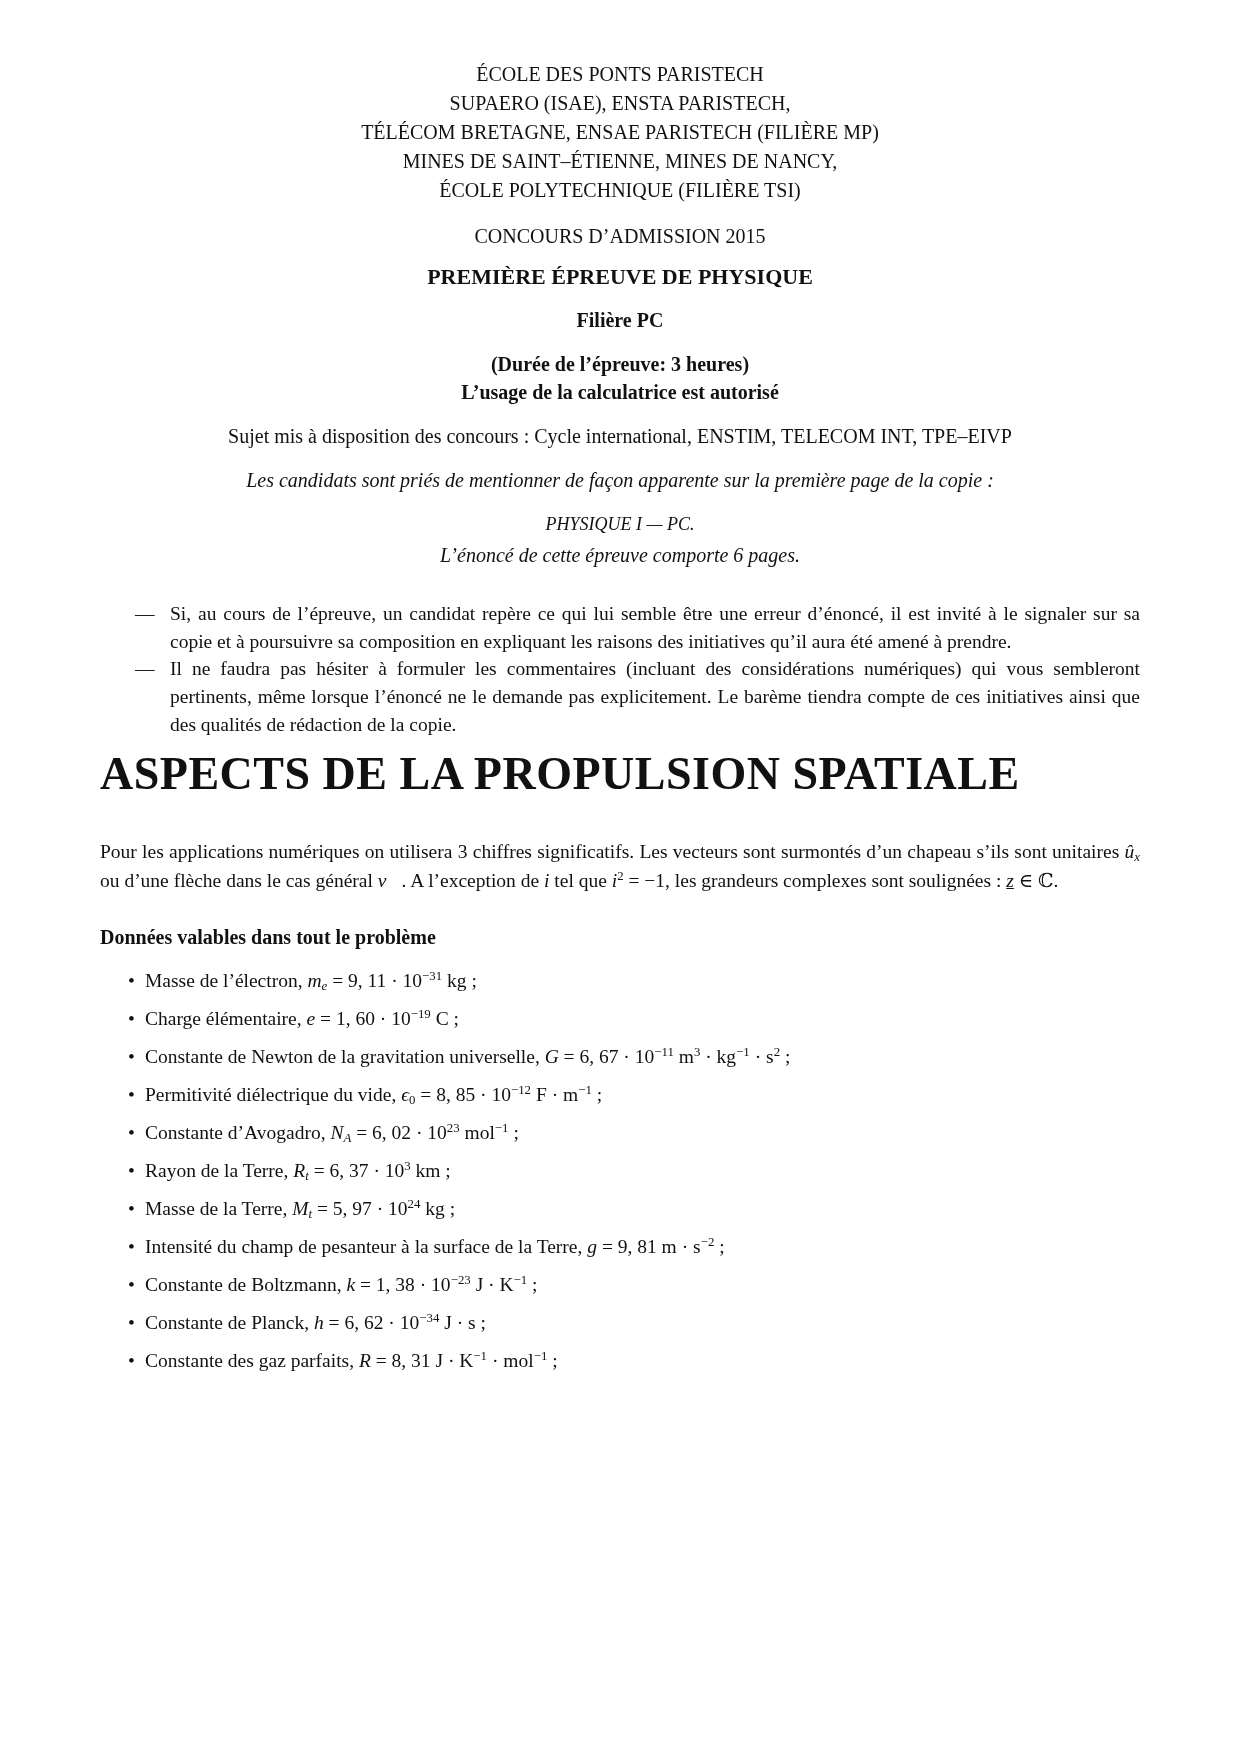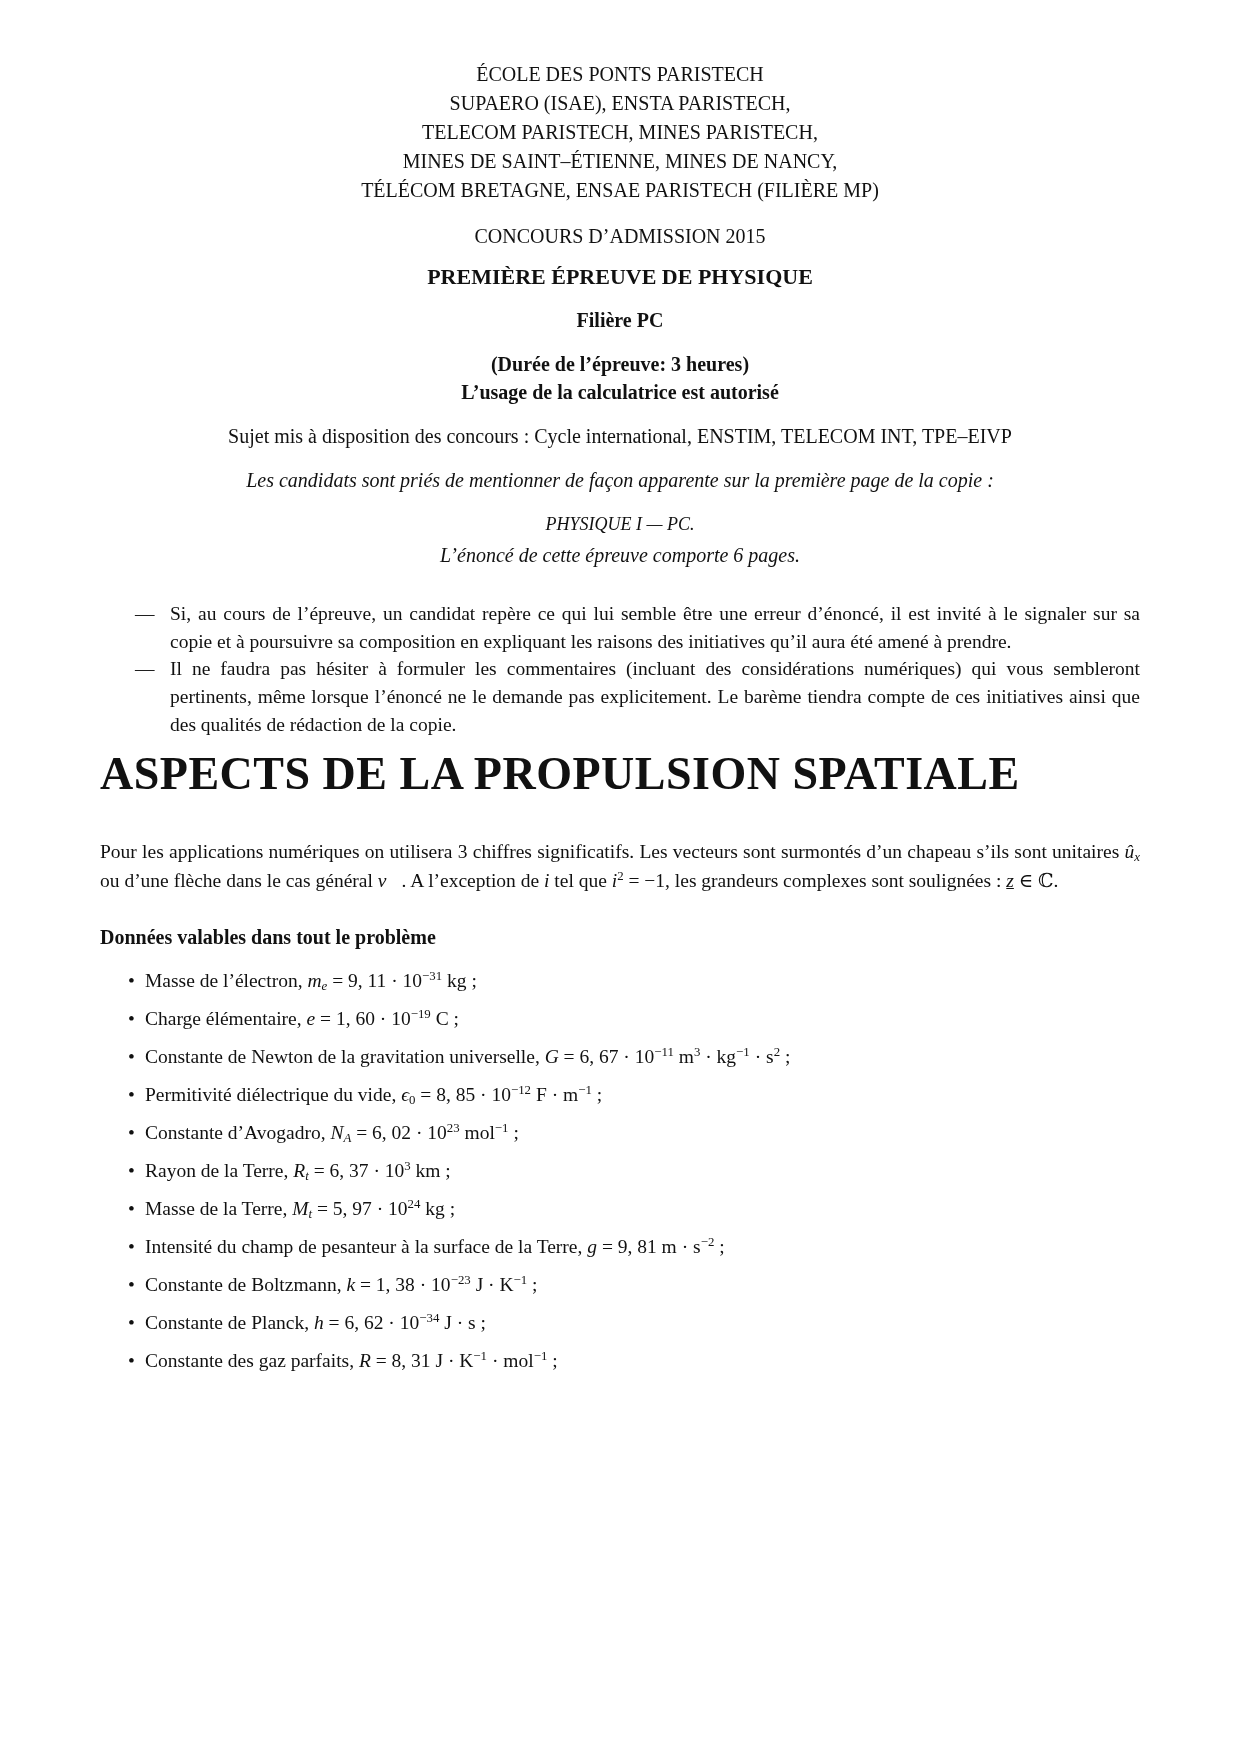--- a/index.html
+++ b/index.html
@@ -50,23 +50,23 @@
   sub { font-size: 66%; line-height: 0; vertical-align: -0.22em; }
 </style>
 </head>
 <body>
 
 <div class="page">
 
   <div>
     <div class="school-line">ÉCOLE DES PONTS PARISTECH</div>
     <div class="school-line">SUPAERO (ISAE), ENSTA PARISTECH,</div>
-    <div class="school-line">TELECOM PARISTECH, MINES PARISTECH,</div>
+    <div class="school-line">TÉLÉCOM BRETAGNE, ENSAE PARISTECH (FILIÈRE MP)</div>
     <div class="school-line">MINES DE SAINT–ÉTIENNE, MINES DE NANCY,</div>
-    <div class="school-line">TÉLÉCOM BRETAGNE, ENSAE PARISTECH (FILIÈRE MP)</div>
+    <div class="school-line">ÉCOLE POLYTECHNIQUE (FILIÈRE TSI)</div>
   </div>
 
   <div class="concours-line centered">CONCOURS D’ADMISSION 2015</div>
 
   <div class="exam-title centered">PREMIÈRE ÉPREUVE DE PHYSIQUE</div>
 
   <div class="filiere-line centered">Filière PC</div>
 
   <div class="duration-block centered">
     <div>(Durée de l’épreuve: 3 heures)</div>

